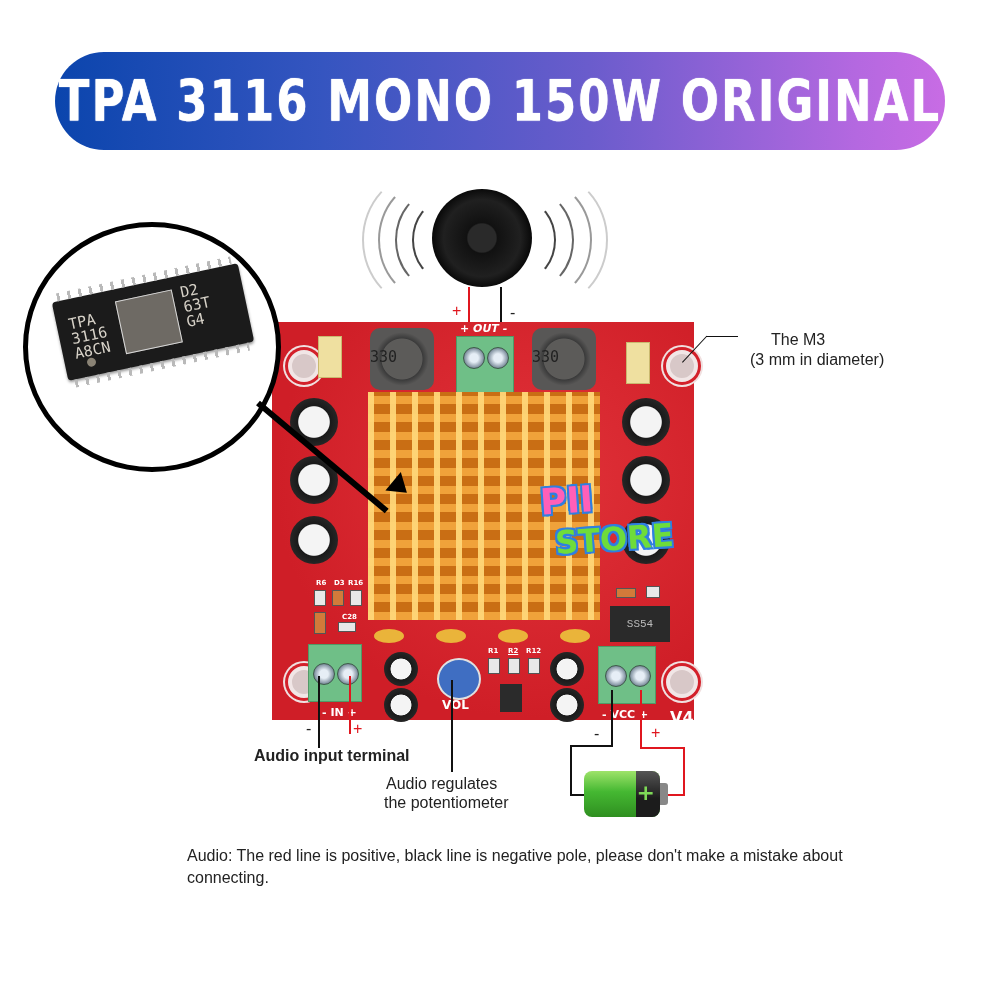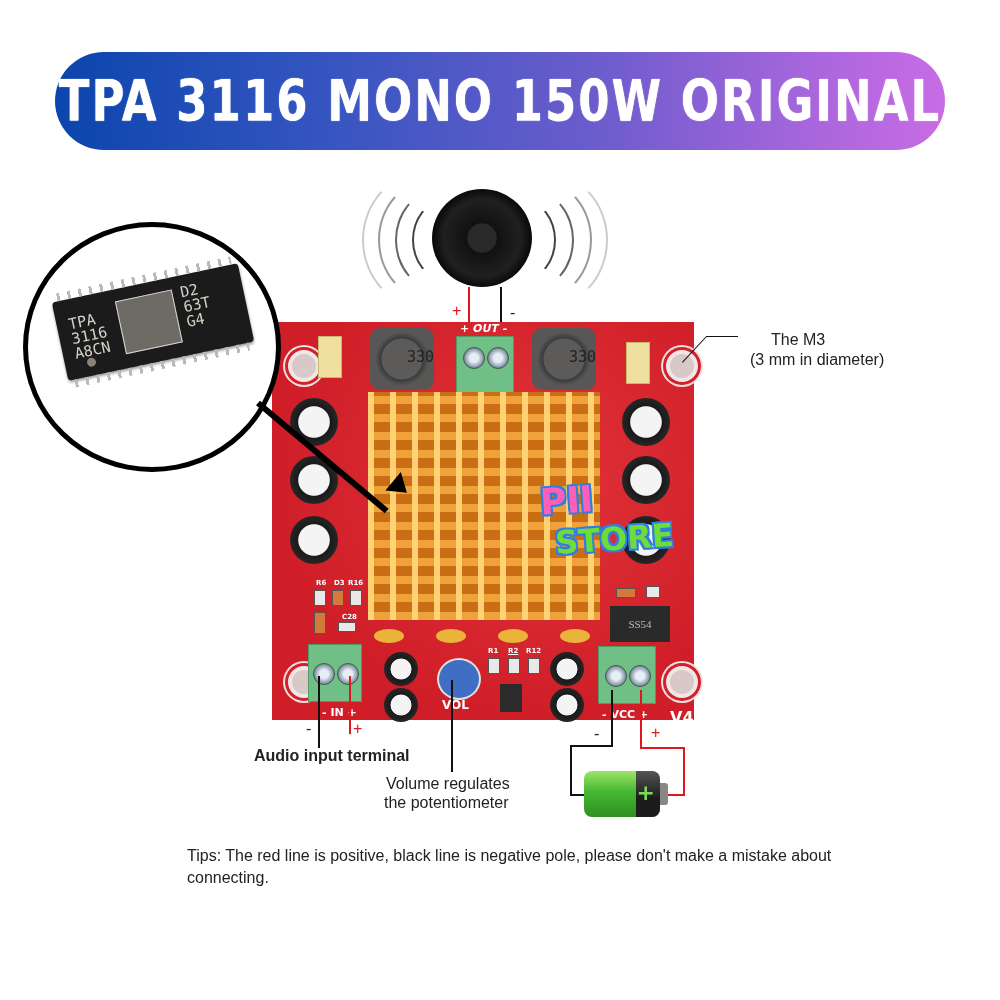--- a/index.html
+++ b/index.html
@@ -23,36 +23,36 @@
   .chip-label-r{position:absolute;left:128px;top:10px;color:#d7d2c8;font-family:"DejaVu Sans Mono",monospace;font-size:15px;line-height:15px;white-space:pre;}
   .chip-dot{position:absolute;left:22px;top:62px;width:9px;height:9px;border-radius:50%;background:#8a8375;}
   
   .arrow-line{left:258px;top:400px;width:168px;height:6px;background:#000;transform-origin:0 50%;transform:rotate(40deg);}
   
   .pcb{left:272px;top:322px;width:422px;height:398px;background:#d3202a;
     background-image:radial-gradient(ellipse at 60% 40%,#e2333a 0%,#cf1e27 70%);}
   .hole{position:absolute;width:24px;height:24px;border-radius:50%;background:#d8c8c8;border:4px solid #f1e6e6;box-shadow:0 0 0 3px #d3202a,0 0 0 5px #f0e0e0;}
   .inductor{position:absolute;width:64px;height:62px;background:#4a4a4a;border-radius:10px;
     background-image:radial-gradient(circle,#5c5b59 45%,#3b3b3b 47%,#585756 60%);}
-  .inductor span{position:absolute;left:0;right:0;top:20px;text-align:right;color:#222;font-size:15px;font-family:"DejaVu Sans Mono",monospace;}
+  .inductor span{position:absolute;left:0;right:0;top:20px;text-align:left;color:#222;font-size:15px;font-family:"DejaVu Sans Mono",monospace;}
   .cap-yellow{position:absolute;width:22px;height:40px;background:#efe0a0;border:1px solid #c9b96f;}
   .terminal{position:absolute;background:#6fbf87;border:1px solid #4f9a66;}
   .screw{position:absolute;width:20px;height:20px;border-radius:50%;background:radial-gradient(circle,#e6eef6 30%,#7b8c9b 70%);border:1px solid #3f5a4a;}
   .heatsink{left:368px;top:392px;width:232px;height:228px;
     background:
       repeating-linear-gradient(90deg,rgba(255,214,120,.95) 0 6px,transparent 6px 22px),
       repeating-linear-gradient(0deg,#f0a23a 0 8px,#c96e14 8px 18px);}
   .ecap{position:absolute;width:48px;height:48px;border-radius:50%;background:radial-gradient(circle,#f4f4f4 45%,#1a1a1a 48%,#2b2b2b 80%,#8b8b8b 86%);}
   .ecap-sm{position:absolute;width:34px;height:34px;border-radius:50%;background:radial-gradient(circle,#f4f4f4 42%,#1a1a1a 45%,#2a2a2a 80%,#888 86%);}
   .disc{position:absolute;width:30px;height:14px;border-radius:50%;background:#eab43a;}
   .smd{position:absolute;width:10px;height:14px;background:#e8e8e8;border:1px solid #555;}
   .pcb-text{position:absolute;color:#fff;font-weight:bold;font-family:"DejaVu Sans",sans-serif;}
   .pot{position:absolute;left:437px;top:658px;width:40px;height:38px;border-radius:50%;background:#3f6ec2;border:2px solid #e0e0e0;}
   .ic8{position:absolute;left:500px;top:683px;width:22px;height:28px;background:#2b2b2b;}
-  .diode{position:absolute;left:610px;top:604px;width:60px;height:36px;background:#2a2a2a;color:#bbb;font-size:11px;text-align:center;line-height:36px;font-family:Liberation Serif, serif;}
+  .diode{position:absolute;left:610px;top:604px;width:60px;height:36px;background:#2a2a2a;color:#bbb;font-size:11px;text-align:center;line-height:36px;font-family:Liberation Mono, monospace;}
   
   .speaker{left:432px;top:189px;width:100px;height:98px;border-radius:50%;
     background:radial-gradient(circle,#2a2a2a 20%,#111 22%,#202020 55%,#0a0a0a 70%,#1d1d1d 100%);}
   .wave{border:2px solid #555;border-radius:50%;}
   
   .label{color:#222;font-family:"Liberation Sans",sans-serif;font-size:16px;line-height:19px;}
   .tips{left:187px;top:845px;width:660px;color:#222;font-family:"Liberation Sans",sans-serif;font-size:16px;line-height:22px;}
   .wire-r{background:#e0171f;}
   .wire-b{background:#111;}
   .sign{font-family:"Liberation Sans",sans-serif;font-size:16px;}
@@ -197,34 +197,34 @@
 <div class="abs label" style="left:771px;top:330px;">The M3</div>
 <div class="abs label" style="left:727px;top:350px;margin-left:23px;">(3 mm in diameter)</div>
 
 <div class="abs wire-b" style="left:318px;top:676px;width:2px;height:72px;"></div>
 <div class="abs wire-r" style="left:349px;top:676px;width:2px;height:58px;"></div>
 <span class="abs sign" style="left:306px;top:720px;color:#222;">-</span>
 <span class="abs sign" style="left:353px;top:720px;color:#e0171f;">+</span>
 <div class="abs label" style="left:254px;top:746px;font-weight:bold;">Audio input terminal</div>
 
 <div class="abs wire-b" style="left:451px;top:680px;width:2px;height:92px;"></div>
-<div class="abs label" style="left:386px;top:774px;">Volume regulates</div>
+<div class="abs label" style="left:386px;top:774px;">Audio regulates</div>
 <div class="abs label" style="left:384px;top:793px;">the potentiometer</div>
 
 <div class="abs wire-b" style="left:611px;top:690px;width:2px;height:56px;"></div>
 <div class="abs wire-b" style="left:570px;top:745px;width:43px;height:2px;"></div>
 <div class="abs wire-b" style="left:570px;top:745px;width:2px;height:50px;"></div>
 <div class="abs wire-b" style="left:570px;top:794px;width:16px;height:2px;"></div>
 <div class="abs wire-r" style="left:640px;top:690px;width:2px;height:58px;"></div>
 <div class="abs wire-r" style="left:640px;top:747px;width:44px;height:2px;"></div>
 <div class="abs wire-r" style="left:683px;top:747px;width:2px;height:48px;"></div>
 <div class="abs wire-r" style="left:664px;top:794px;width:21px;height:2px;"></div>
 <span class="abs sign" style="left:594px;top:725px;color:#222;">-</span>
 <span class="abs sign" style="left:651px;top:724px;color:#e0171f;">+</span>
 
 <div class="abs battery">
   <div class="battery-end">
     <span class="battery-plus">+</span>
   </div>
 </div>
 <div class="abs battery-cap"></div>
 
-<div class="abs tips">Tips: The red line is positive, black line is negative pole, please don't make a mistake about connecting.</div>
+<div class="abs tips">Audio: The red line is positive, black line is negative pole, please don't make a mistake about connecting.</div>
 
 </body></html>

